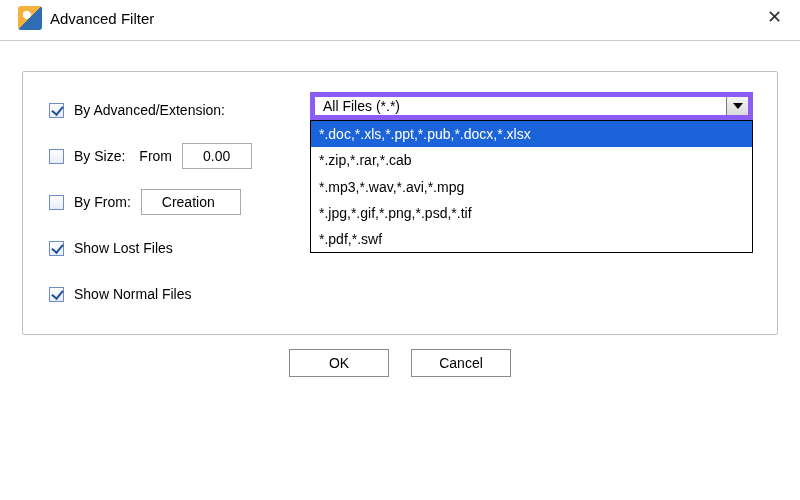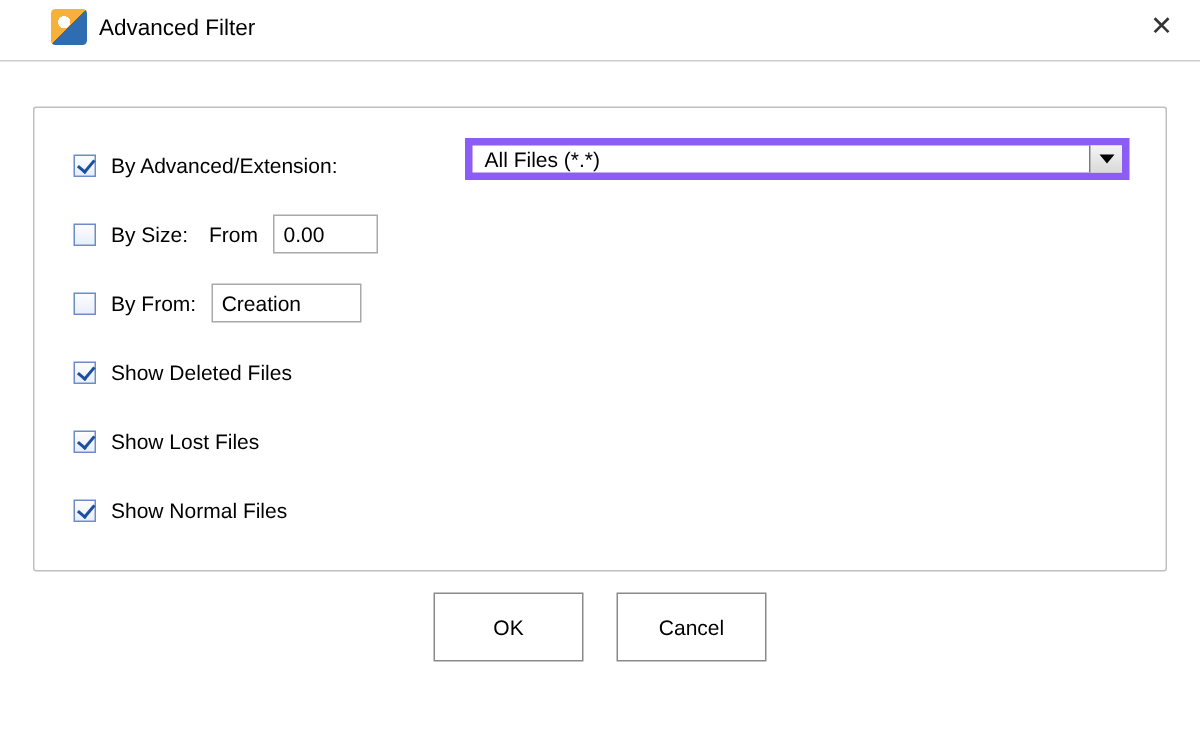--- a/index.html
+++ b/index.html
@@ -9,21 +9,21 @@
     font-size: 14px;
     color: #000;
     background: #fff;
     width: 800px;
     height: 500px;
     overflow: hidden;
   }
   .titlebar {
     display: flex;
     align-items: center;
-    padding: 6px 12px 10px 34px;
+    padding: 6px 12px 10px 18px;
     border-bottom: 1px solid #ccc;
     position: relative;
   }
   .app-icon {
     width: 24px;
     height: 24px;
     margin-right: 8px;
     background: linear-gradient(135deg,#f6b13a 0 50%, #2f6db3 50% 100%);
     border-radius: 3px;
     position: relative;
@@ -77,21 +77,21 @@
     left:2px; top:2px;
     width:9px; height:5px;
     border-left:2px solid #1b4fa0;
     border-bottom:2px solid #1b4fa0;
     transform: rotate(-50deg);
   }
   .lbl { white-space: nowrap; }
   .txtinput {
     border: 1px solid #a9a9a9;
     height: 26px;
-    padding: 2px 6px;
+    padding: 2px 20px;
     font-size: 14px;
     font-family: inherit;
   }
   .from-lbl { margin-left: 4px; }
   .size-val { width: 70px; }
   .date-type { width: 100px; }
   
   .combo {
     position: absolute;
     left: 287px;
@@ -141,21 +141,21 @@
     color: #fff;
   }
   .buttons {
     display: flex;
     justify-content: center;
     gap: 22px;
     margin-top: 2px;
   }
   .btn {
     min-width: 100px;
-    height: 46px;
+    height: 28px;
     border: 1px solid #8a8a8a;
     background: #fff;
     font-size: 14px;
     cursor: pointer;
   }
 </style>
 </head>
 <body>
 
 <div class="titlebar">
@@ -179,35 +179,38 @@
   </div>
 
   <div class="row">
     <div class="chk"></div>
     <span class="lbl">By From:</span>
     <input class="txtinput date-type" value="Creation" style="">
   </div>
 
   <div class="row">
     <div class="chk checked"></div>
-    <span class="lbl">Show Deleted Files</span>
-  </div>
-  <div class="row">
-    <div class="chk checked"></div>
     <span class="lbl">Show Lost Files</span>
   </div>
   <div class="row" style="margin-bottom:4px">
     <div class="chk checked"></div>
     <span class="lbl">Show Normal Files</span>
   </div>
 
   <div class="combo">
     <span>All Files (*.*)</span>
     <div class="combo-arrow"></div>
   </div>
 
+  <div class="dropdown">
+    <div class="dd-item sel">*.doc,*.xls,*.ppt,*.pub,*.docx,*.xlsx</div>
+    <div class="dd-item">*.zip,*.rar,*.cab</div>
+    <div class="dd-item">*.mp3,*.wav,*.avi,*.mpg</div>
+    <div class="dd-item">*.jpg,*.gif,*.png,*.psd,*.tif</div>
+    <div class="dd-item">*.pdf,*.swf</div>
+  </div>
 
 </div>
 
 <div class="buttons">
   <button class="btn">OK</button>
   <button class="btn">Cancel</button>
 </div>
 
 </body></html>

